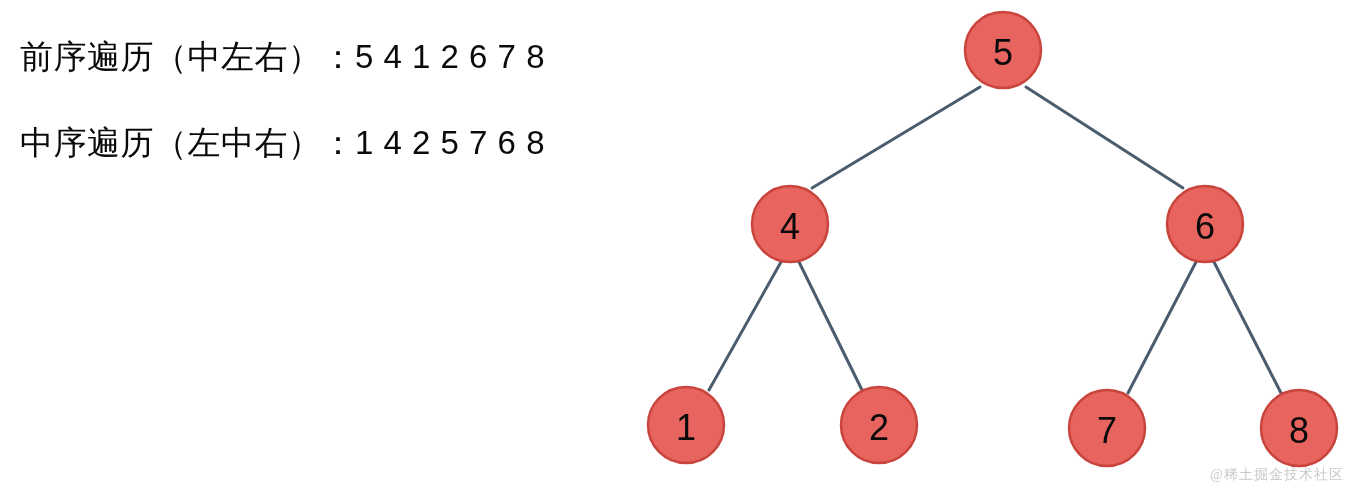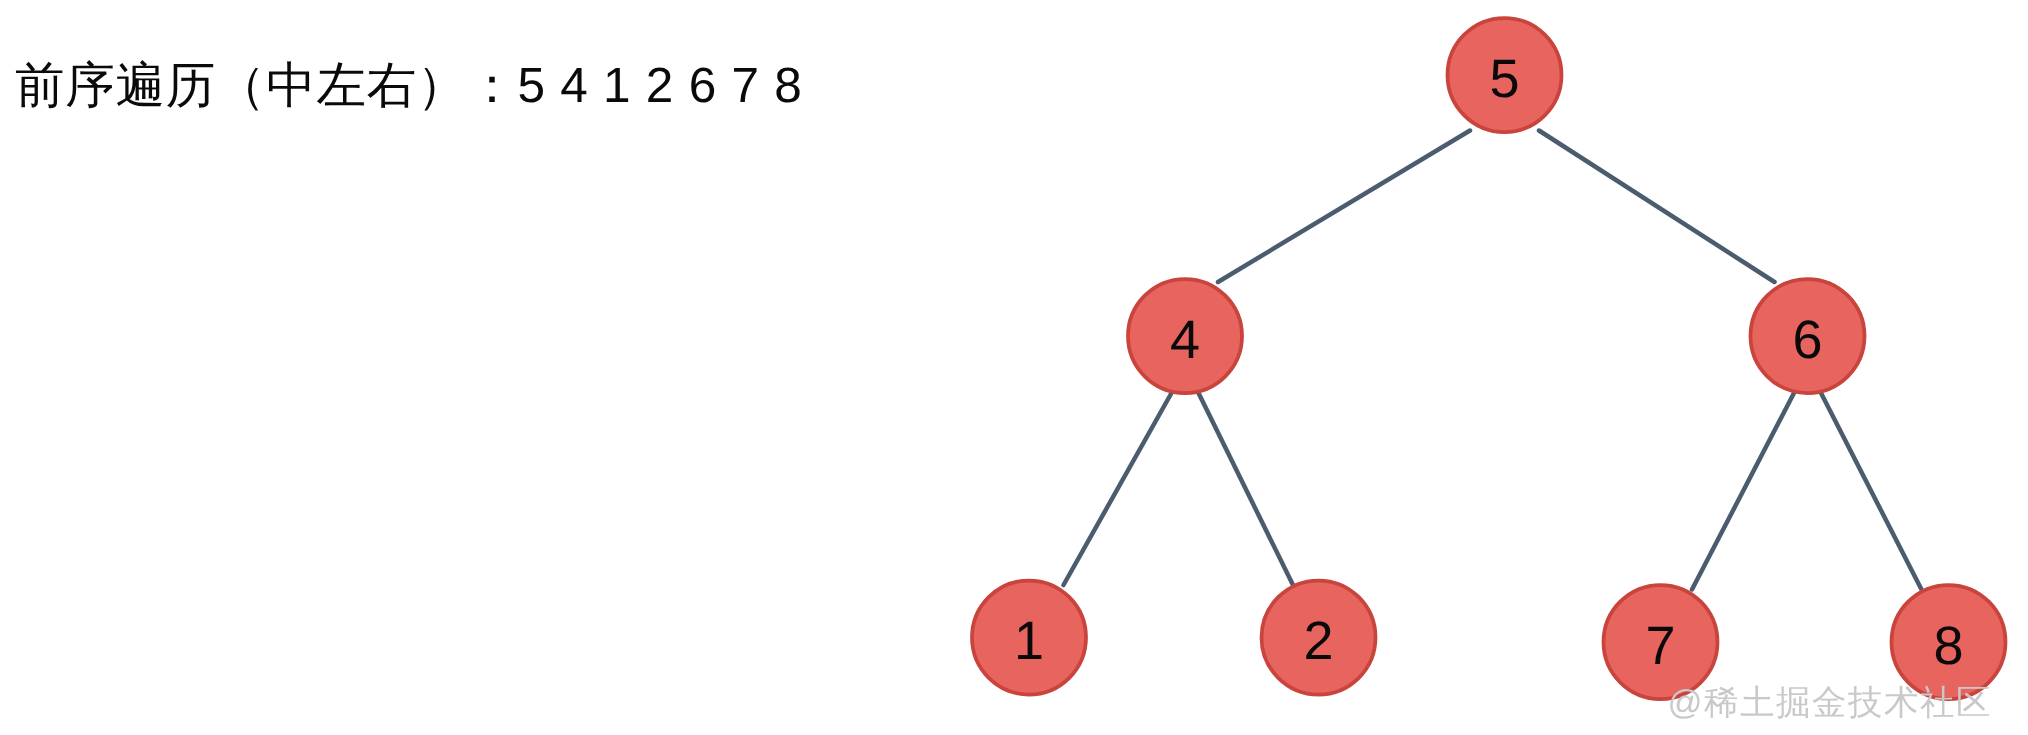--- a/index.html
+++ b/index.html
@@ -12,21 +12,21 @@
     width: 1352px;
     height: 490px;
     background: #ffffff;
     overflow: hidden;
     font-family: "Liberation Sans", "DejaVu Sans", sans-serif;
   }
 
   
   #traversal-list {
     position: absolute;
-    left: 10px;
+    left: 20px;
     top: 14px;
     width: 700px;
   }
   .traversal-line {
     font-family: "Liberation Sans", "DejaVu Sans", sans-serif;
     font-size: 33px;
     line-height: 86px;
     color: #0a0a0a;
     white-space: nowrap;
     letter-spacing: 0.5px;
@@ -55,36 +55,37 @@
     font-family: "Liberation Sans", "DejaVu Sans", sans-serif;
     font-size: 36px;
     fill: #0a0a0a;
     text-anchor: middle;
     dominant-baseline: central;
   }
 
   
   #watermark {
     position: absolute;
-    right: 24px;
+    right: 8px;
     bottom: 6px;
-    font-family: Liberation Sans, sans-serif;
-    font-size: 23px;
+    font-family: Liberation Serif, serif;
+    font-size: 14px;
     color: #c9c9c9;
     white-space: nowrap;
     letter-spacing: 1px;
   }
 </style>
 </head>
 <body>
 
 <div id="stage">
 
   <div id="traversal-list">
     <div class="traversal-line">前序遍历（中左右）：5 4 1 2 6 7 8</div>
+    <div class="traversal-line">中序遍历（左中右）：1 4 2 5 7 6 8</div>
   </div>
 
   <svg id="tree-svg" viewBox="0 0 1352 490">
 
     <g>
       <line class="tree-edge" x1="980" y1="87" x2="812" y2="188"></line>
       <line class="tree-edge" x1="1026" y1="87" x2="1183" y2="188"></line>
       <line class="tree-edge" x1="781" y1="262" x2="709" y2="390"></line>
       <line class="tree-edge" x1="799" y1="262" x2="862" y2="390"></line>
       <line class="tree-edge" x1="1196" y1="262" x2="1128" y2="393"></line>

